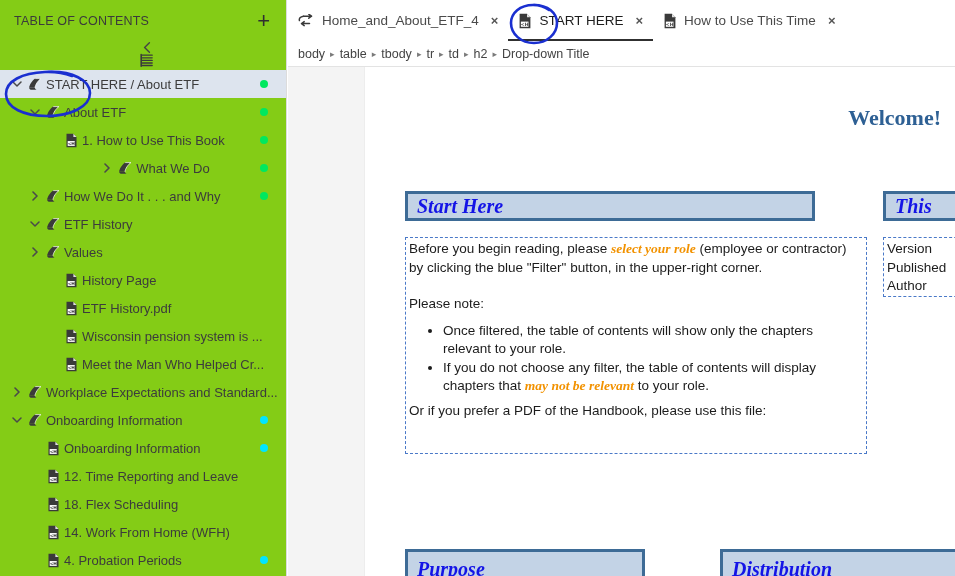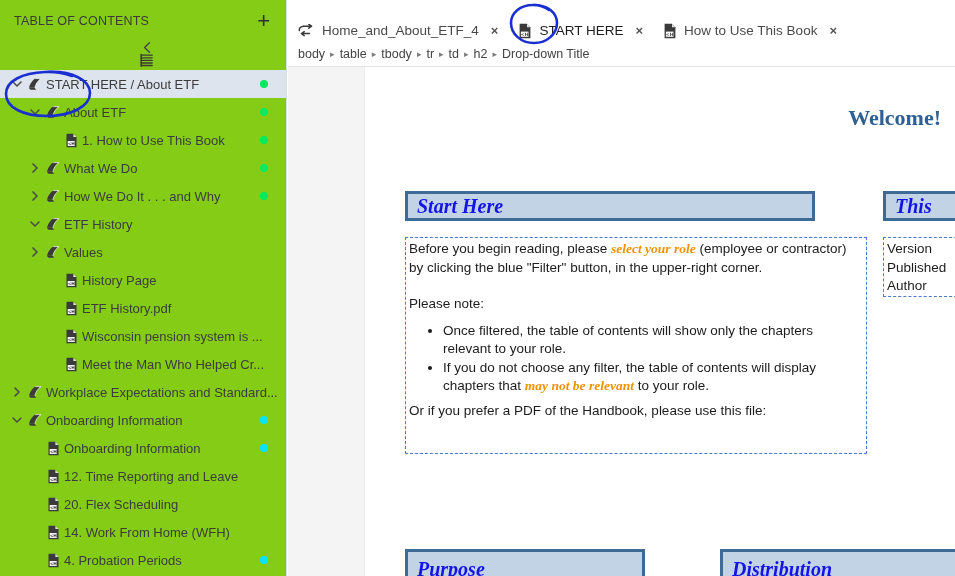--- a/index.html
+++ b/index.html
@@ -75,21 +75,21 @@
     right: 18px; top: 50%;
     margin-top: -4px;
     width: 8px; height: 8px; border-radius: 50%;
   }
   .dot.green { background: #00e85f; }
   .dot.cyan  { background: #00e5ff; }
 
   
   #tabbar {
     position: absolute;
-    left: 288px; top: 10px;
+    left: 288px; top: 0;
     width: 667px; height: 41px;
     background: #ffffff;
     box-sizing: border-box;
     display: flex;
     align-items: center;
   }
   .tab {
     height: 41px;
     display: flex; align-items: center;
     padding: 0 10px 0 10px;
@@ -270,21 +270,21 @@
             <svg width="13" height="15" viewBox="0 0 14 16">
               <path d="M1.6 0.8 H9.0 L12.4 4.2 V15.2 H1.6 Z" fill="#3a3a3a"></path>
               <path d="M9.0 0.8 L12.4 4.2 H9.0 Z" fill="#ffffff" opacity="0.85"></path>
               <rect x="2.9" y="8.6" width="7.6" height="5.2" fill="#ffffff"></rect>
               <text x="6.7" y="12.9" font-family="DejaVu Sans, sans-serif" font-size="4.6" font-weight="bold" fill="#3a3a3a" text-anchor="middle">&lt;H</text>
             </svg>
           </span>
           <span class="lbl">1. How to Use This Book</span>
           <span class="dot green"></span>
         </div>
-        <div class="row" style="padding-left: 28px;">
+        <div class="row" style="padding-left: 28px; justify-content: center;">
           <span class="chev">
             <svg width="8" height="10" viewBox="0 0 8 10">
               <path d="M2 1 L6 5 L2 9" fill="none" stroke="#4a4a4a" stroke-width="1.6" stroke-linecap="round" stroke-linejoin="round"></path>
             </svg>
           </span>
           <span class="icon-slot">
             <svg width="16" height="14" viewBox="0 0 16 14">
               <path d="M2.2 10.8 C2.2 8.2 5.4 3.2 8.2 1.6 L14 1.6 C11.2 3.2 8.0 8.2 8.0 10.8 Z" fill="#3a3a3a"></path>
               <path d="M2.2 10.8 C2.2 12.2 3.4 12.8 4.6 12.8 L10.4 12.8 C9.2 12.8 8.0 12.2 8.0 10.8 Z" fill="#3a3a3a"></path>
               <path d="M8.2 1.6 L14 1.6 C11.2 3.2 8.0 8.2 8.0 10.8" fill="none" stroke="#ffffff" stroke-width="0.7"></path>
@@ -446,21 +446,21 @@
         <div class="row" style="padding-left: 28px;">
           <span class="chev"></span>
           <span class="icon-slot">
             <svg width="13" height="15" viewBox="0 0 14 16">
               <path d="M1.6 0.8 H9.0 L12.4 4.2 V15.2 H1.6 Z" fill="#3a3a3a"></path>
               <path d="M9.0 0.8 L12.4 4.2 H9.0 Z" fill="#ffffff" opacity="0.85"></path>
               <rect x="2.9" y="8.6" width="7.6" height="5.2" fill="#ffffff"></rect>
               <text x="6.7" y="12.9" font-family="DejaVu Sans, sans-serif" font-size="4.6" font-weight="bold" fill="#3a3a3a" text-anchor="middle">&lt;H</text>
             </svg>
           </span>
-          <span class="lbl">20. Flex Scheduling</span>
+          <span class="lbl">18. Flex Scheduling</span>
         </div>
         <div class="row" style="padding-left: 28px;">
           <span class="chev"></span>
           <span class="icon-slot">
             <svg width="13" height="15" viewBox="0 0 14 16">
               <path d="M1.6 0.8 H9.0 L12.4 4.2 V15.2 H1.6 Z" fill="#3a3a3a"></path>
               <path d="M9.0 0.8 L12.4 4.2 H9.0 Z" fill="#ffffff" opacity="0.85"></path>
               <rect x="2.9" y="8.6" width="7.6" height="5.2" fill="#ffffff"></rect>
               <text x="6.7" y="12.9" font-family="DejaVu Sans, sans-serif" font-size="4.6" font-weight="bold" fill="#3a3a3a" text-anchor="middle">&lt;H</text>
             </svg>
@@ -509,21 +509,21 @@
       </div>
       <div class="tab">
         <span class="tab-ico">
           <svg width="14" height="16" viewBox="0 0 14 16">
             <path d="M1.6 0.8 H9.0 L12.4 4.2 V15.2 H1.6 Z" fill="#3a3a3a"></path>
             <path d="M9.0 0.8 L12.4 4.2 H9.0 Z" fill="#ffffff" opacity="0.85"></path>
             <rect x="2.9" y="8.6" width="7.6" height="5.2" fill="#ffffff"></rect>
             <text x="6.7" y="12.9" font-family="DejaVu Sans, sans-serif" font-size="4.6" font-weight="bold" fill="#3a3a3a" text-anchor="middle">&lt;H</text>
           </svg>
         </span>
-        <span>How to Use This Book</span>
+        <span>How to Use This Time</span>
         <span class="tab-close">×</span>
       </div>
     </div>
 
   <div id="breadcrumb">
       <span class="crumb">body</span>
       <span class="sep">▸</span>
       <span class="crumb">table</span>
       <span class="sep">▸</span>
       <span class="crumb">tbody</span>

